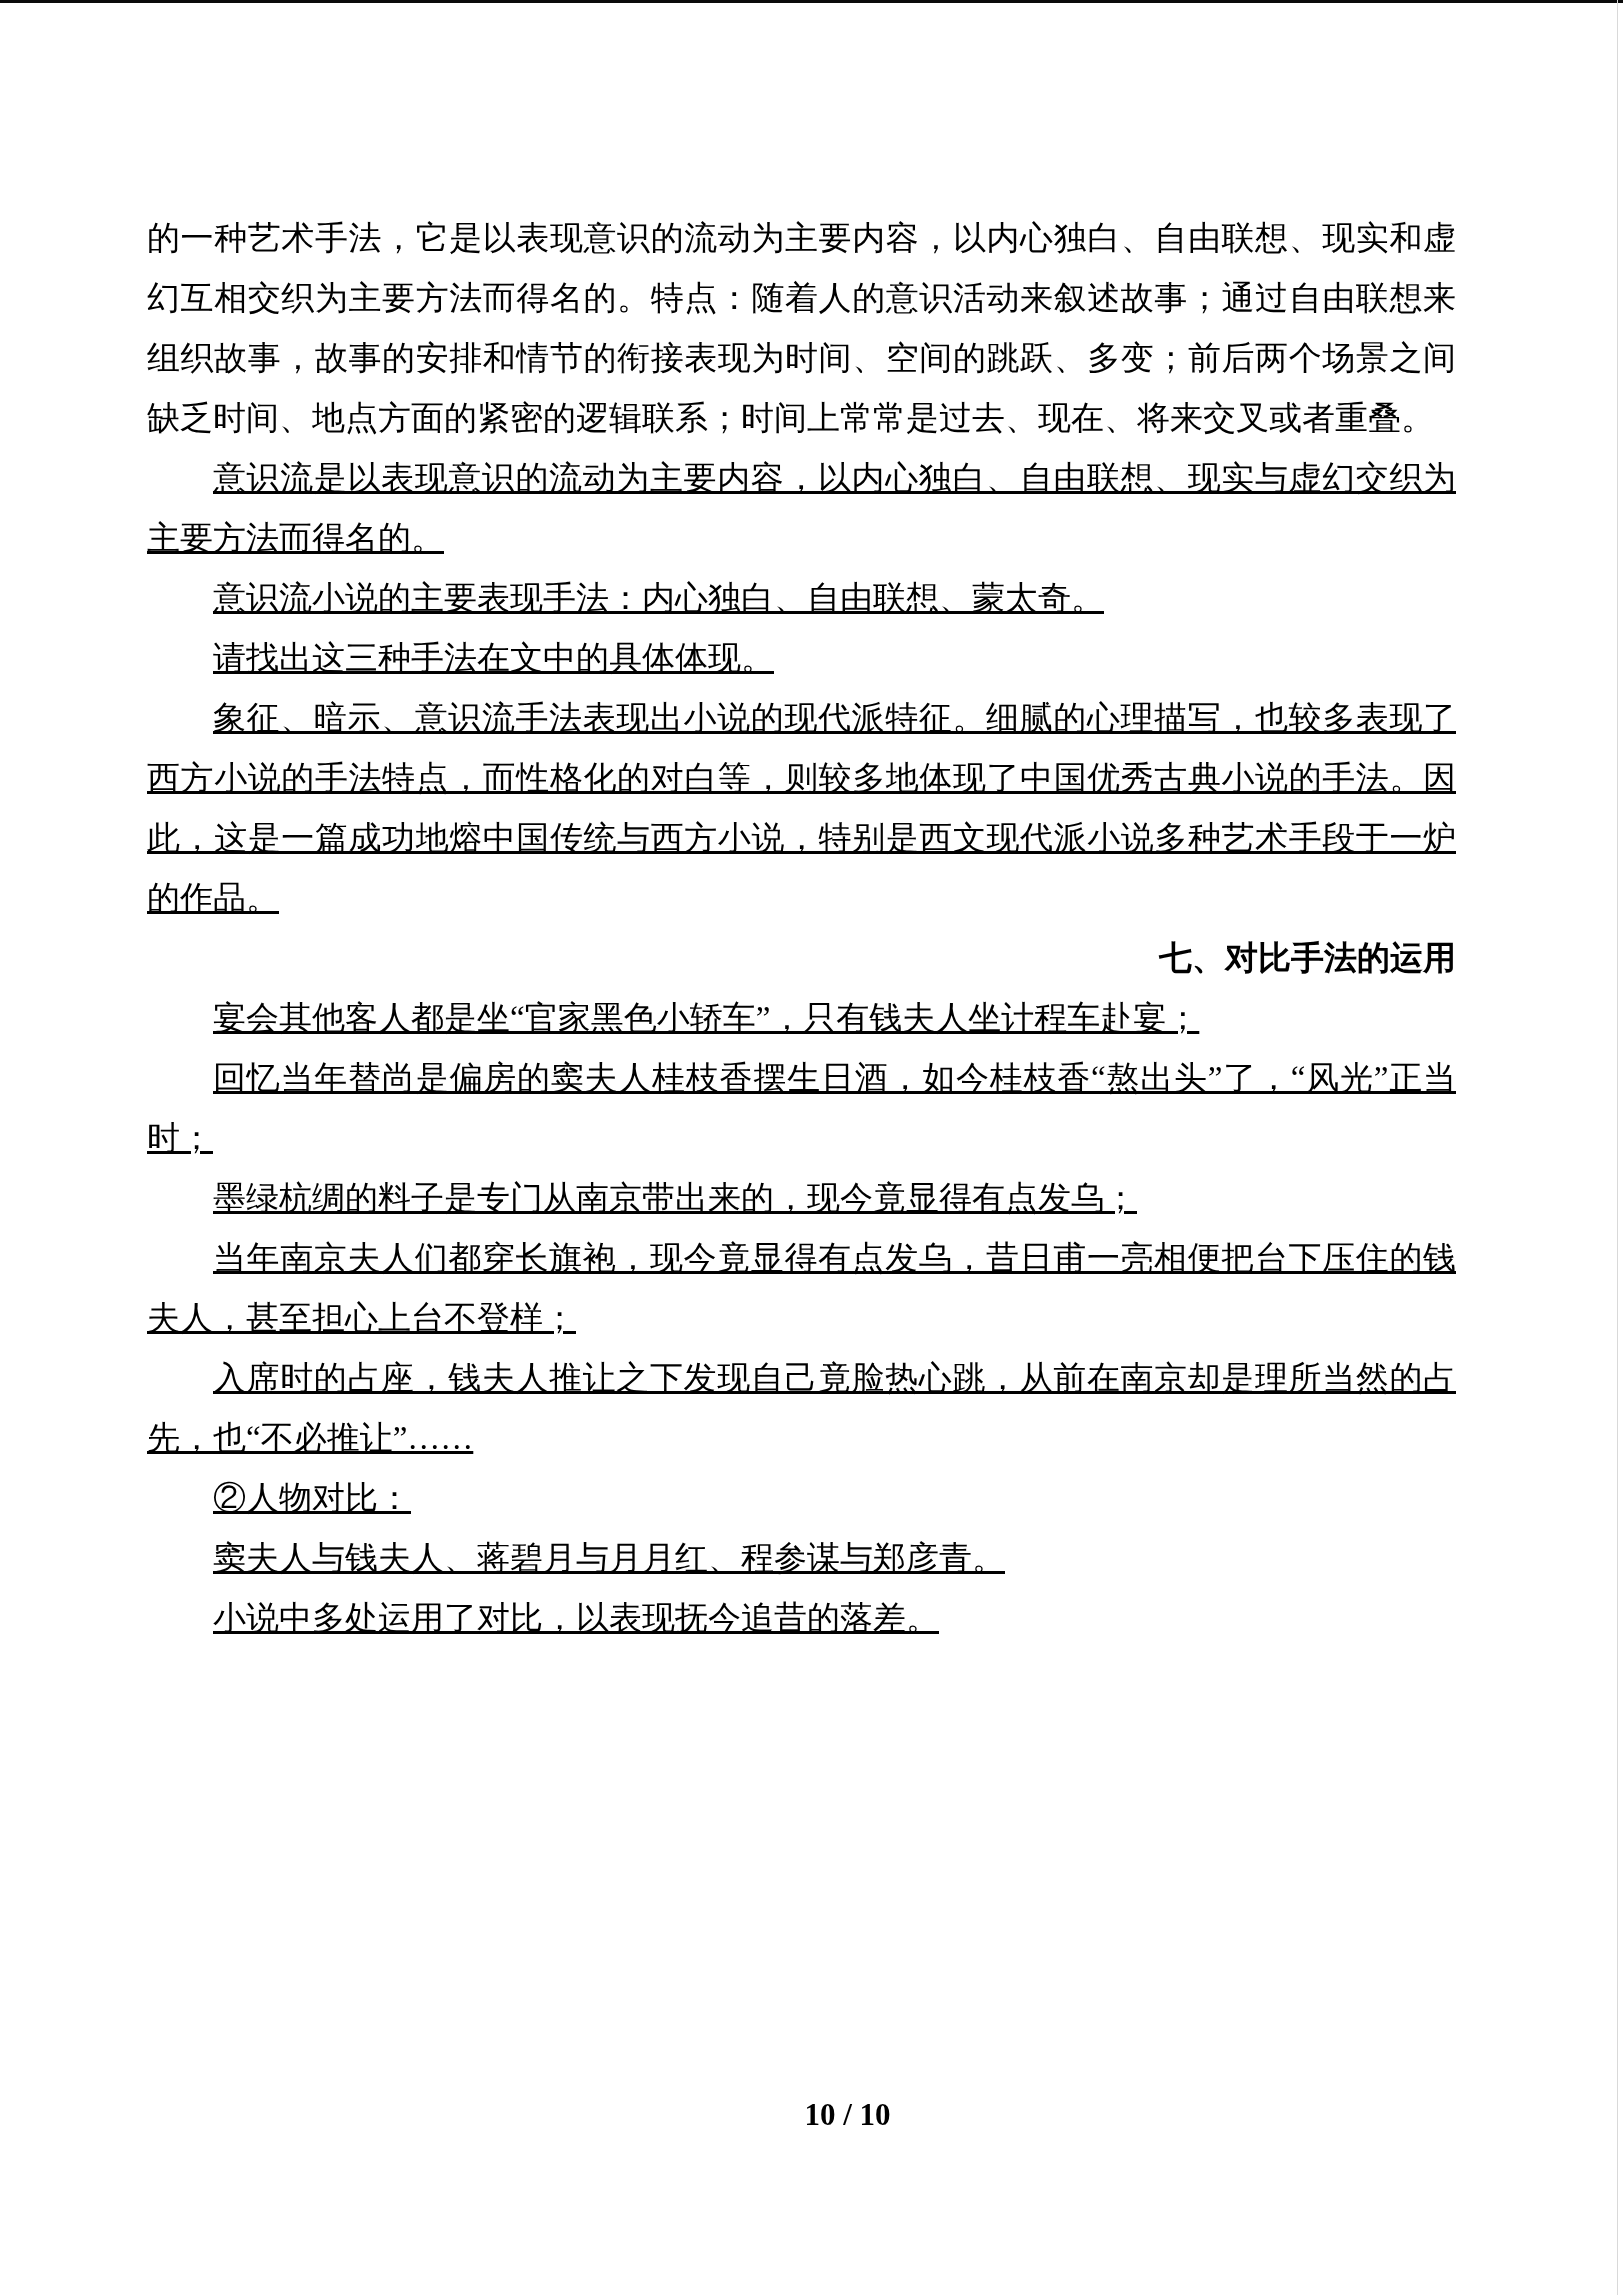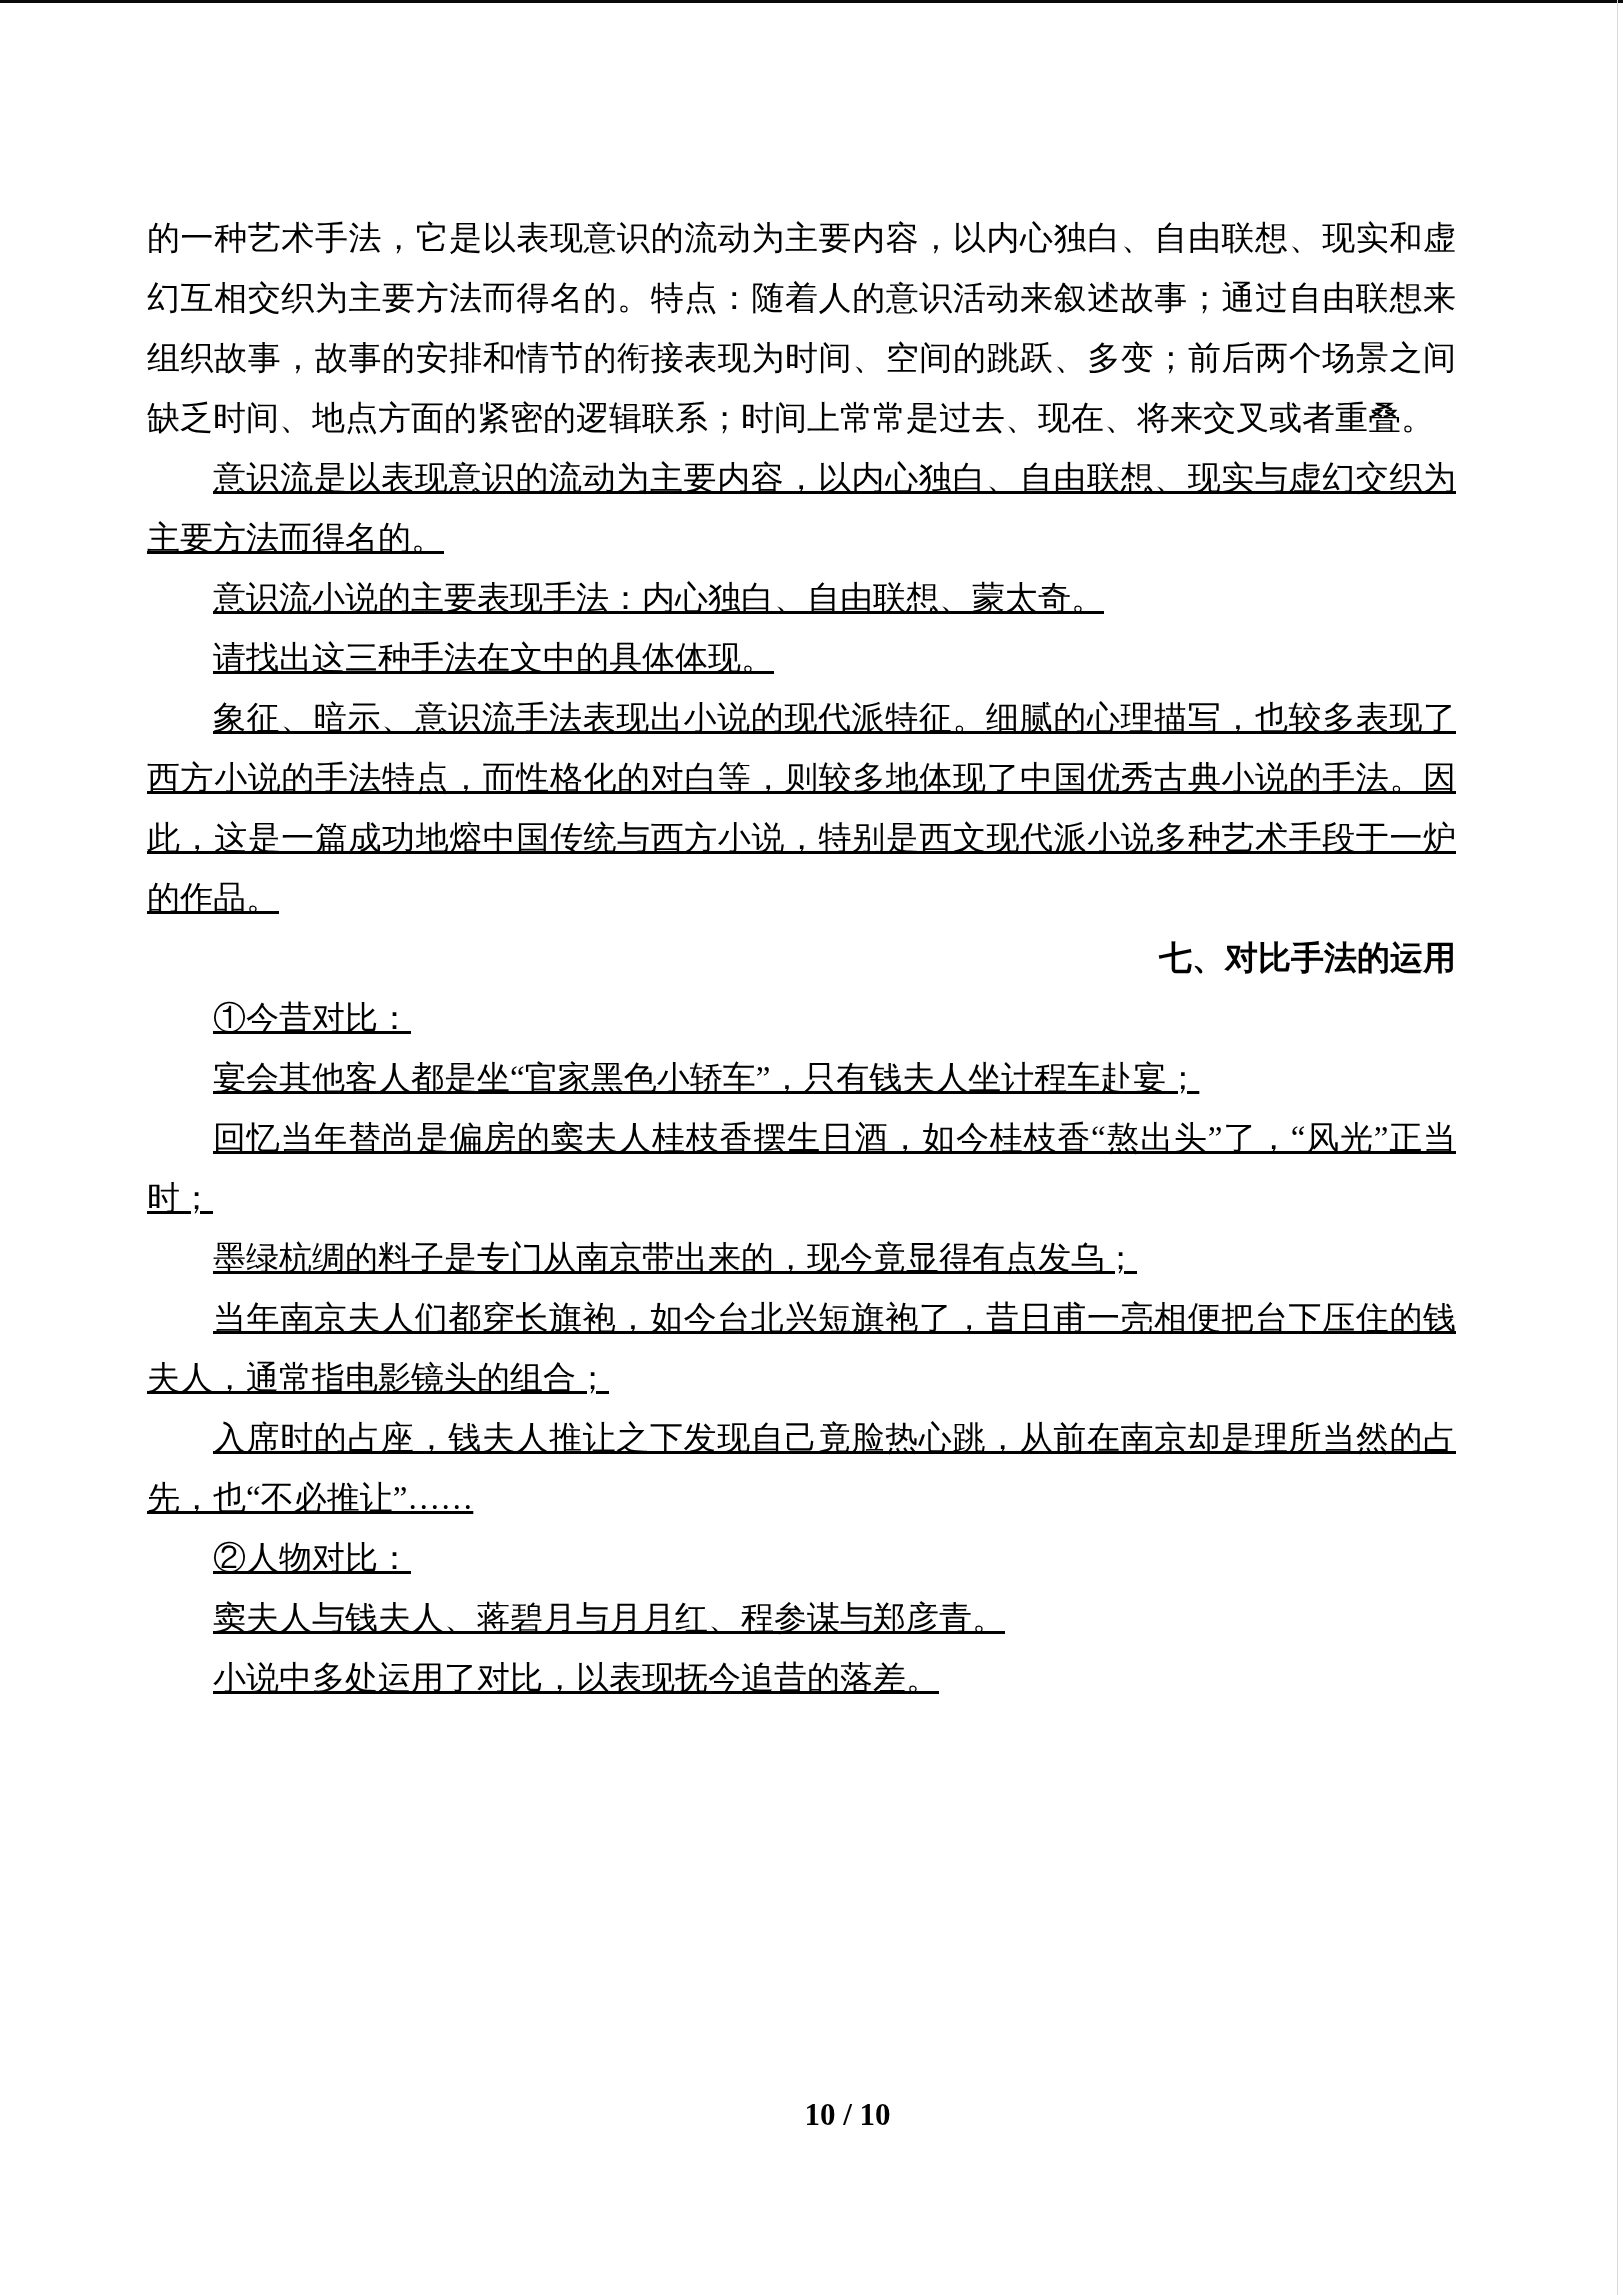--- a/index.html
+++ b/index.html
@@ -66,25 +66,24 @@
 <div class="top-edge"></div>
 <div class="right-edge"></div>
 
 <div class="content">
     <p class="para">的一种艺术手法，它是以表现意识的流动为主要内容，以内心独白、自由联想、现实和虚幻互相交织为主要方法而得名的。特点：随着人的意识活动来叙述故事；通过自由联想来组织故事，故事的安排和情节的衔接表现为时间、空间的跳跃、多变；前后两个场景之间缺乏时间、地点方面的紧密的逻辑联系；时间上常常是过去、现在、将来交叉或者重叠。</p>
     <p class="para indent">意识流是以表现意识的流动为主要内容，以内心独白、自由联想、现实与虚幻交织为主要方法而得名的。</p>
     <p class="para indent">意识流小说的主要表现手法：内心独白、自由联想、蒙太奇。</p>
     <p class="para indent">请找出这三种手法在文中的具体体现。</p>
     <p class="para indent">象征、暗示、意识流手法表现出小说的现代派特征。细腻的心理描写，也较多表现了西方小说的手法特点，而性格化的对白等，则较多地体现了中国优秀古典小说的手法。因此，这是一篇成功地熔中国传统与西方小说，特别是西文现代派小说多种艺术手段于一炉的作品。</p>
     <p class="para heading">七、对比手法的运用</p>
-    <p class="para indent">①今昔对比：</p>
     <p class="para indent">宴会其他客人都是坐“官家黑色小轿车”，只有钱夫人坐计程车赴宴；</p>
     <p class="para indent">回忆当年替尚是偏房的窦夫人桂枝香摆生日酒，如今桂枝香“熬出头”了，“风光”正当时；</p>
     <p class="para indent">墨绿杭绸的料子是专门从南京带出来的，现今竟显得有点发乌；</p>
-    <p class="para indent">当年南京夫人们都穿长旗袍，如今台北兴短旗袍了，昔日甫一亮相便把台下压住的钱夫人，通常指电影镜头的组合；</p>
+    <p class="para indent">当年南京夫人们都穿长旗袍，现今竟显得有点发乌，昔日甫一亮相便把台下压住的钱夫人，甚至担心上台不登样；</p>
     <p class="para indent">入席时的占座，钱夫人推让之下发现自己竟脸热心跳，从前在南京却是理所当然的占先，也“不必推让”……</p>
     <p class="para indent">②人物对比：</p>
     <p class="para indent">窦夫人与钱夫人、蒋碧月与月月红、程参谋与郑彦青。</p>
     <p class="para indent">小说中多处运用了对比，以表现抚今追昔的落差。</p>
   </div>
 
 <div class="footer">10 / 10</div>
 
 
 </body></html>

